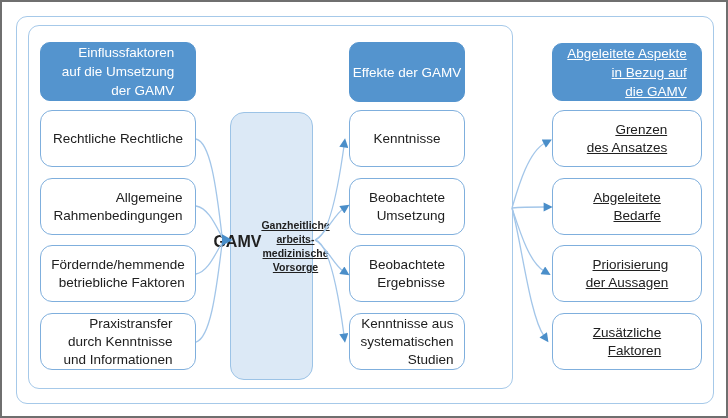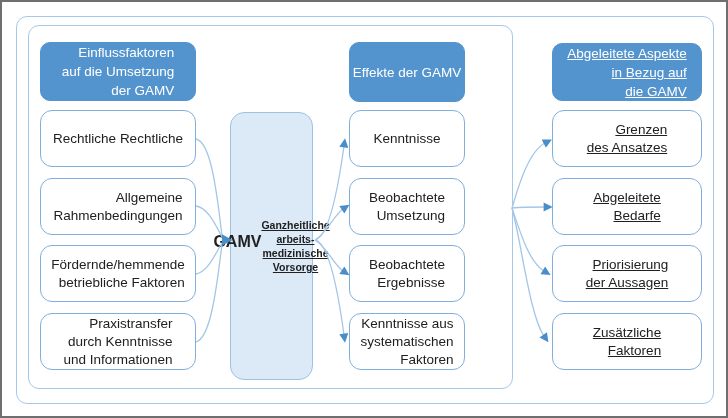--- a/index.html
+++ b/index.html
@@ -122,21 +122,21 @@
   </div>
 
   <div class="node header col-mid row-header" style="top:40px;height:60px;">Effekte der GAMV</div>
   <div class="node box col-mid row-1">Kenntnisse</div>
   <div class="node box col-mid row-2">Beobachtete
 Umsetzung</div>
   <div class="node box col-mid row-3">Beobachtete
 Ergebnisse</div>
   <div class="node box col-mid row-4">Kenntnisse aus
 systematischen
-Faktoren</div>
+Studien</div>
 
   <div class="node header col-right" style="top:41px;height:58px;">Abgeleitete Aspekte
 in Bezug auf
 die GAMV</div>
   <div class="node box col-right row-2">Abgeleitete
 Bedarfe</div>
   <div class="node box col-right row-1">Grenzen
 des Ansatzes</div>
   <div class="node box col-right row-3">Priorisierung
 der Aussagen</div>

